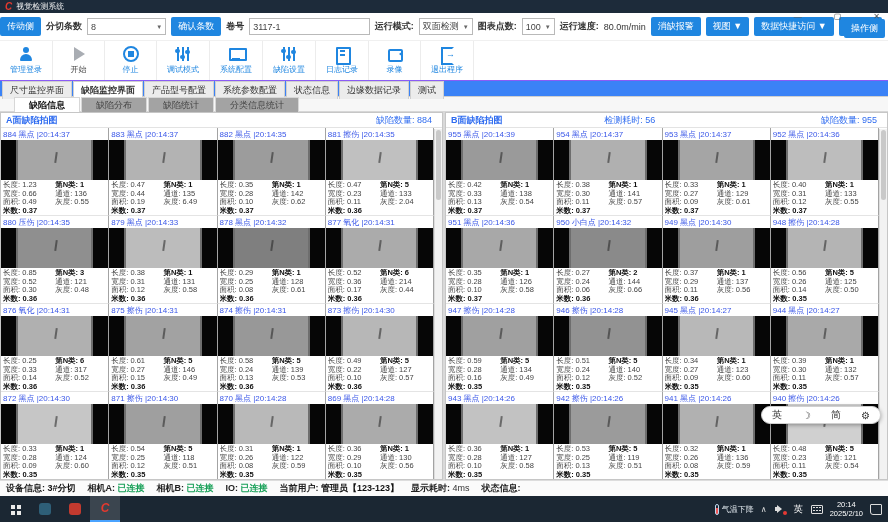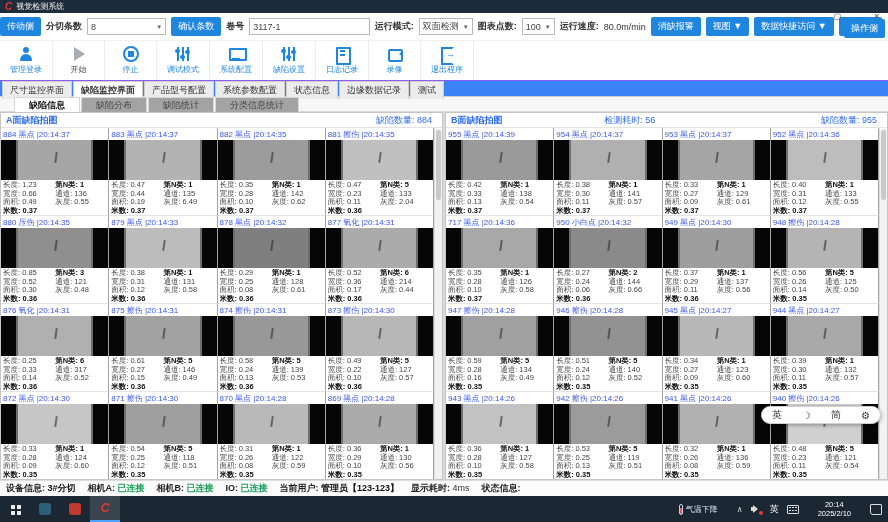--- a/index.html
+++ b/index.html
@@ -71,21 +71,21 @@
   .statusbar .plain{font-weight:normal;color:#333}
   .statusbar .boldv{font-weight:bold;color:#111}
   
   .taskbar{height:26px;background:#1b2733;display:flex;align-items:center;color:#e8e8e8}
   .tb-left{display:flex;height:100%}
   .tb-btn{width:30px;height:100%;display:flex;align-items:center;justify-content:center;cursor:pointer}
   .tb-btn.activeapp{background:rgba(255,255,255,.14);border-bottom:2px solid #4aa3ff}
   .winlogo{width:4px;height:4px;background:#eaeaea;box-shadow:6px 0 #eaeaea,0 6px #eaeaea,6px 6px #eaeaea;margin:-5px 0 0 -5px}
   .appdot{width:12px;height:12px;border-radius:3px}
   .applogo{color:#e5392e;font-weight:bold;font-size:12px;font-style:italic}
-  .tb-right{margin-left:auto;display:flex;align-items:center;gap:19px;padding-right:6px;height:100%}
+  .tb-right{margin-left:auto;display:flex;align-items:center;gap:7px;padding-right:6px;height:100%}
   .weather{display:flex;align-items:center;gap:3px;font-size:8px;color:#dfe6ec;cursor:pointer}
   .thermo{width:4px;height:11px;border:1px solid #bfd4ea;border-radius:2px;position:relative;background:linear-gradient(#1b2733 35%,#e55 35%)}
   .tray{display:flex;align-items:center;gap:8px;font-size:9px}
   .tray .tri-up{font-size:8px;color:#ddd;cursor:pointer}
   .spk{position:relative;width:11px;height:10px;cursor:pointer}
   .spk::before{content:"";position:absolute;left:0;top:3px;width:3px;height:4px;background:#ddd}
   .spk::after{content:"";position:absolute;left:2px;top:1px;border-right:5px solid #ddd;border-top:4px solid transparent;border-bottom:4px solid transparent;transform:scaleX(-1)}
   .spk .dotred{position:absolute;right:-1px;bottom:-1px;width:4px;height:4px;border-radius:50%;background:#e53935}
   .langchip{font-size:9px;color:#fff;cursor:pointer}
   .kbd{width:12px;height:9px;border:1px solid #ddd;border-radius:1px;position:relative;cursor:pointer}
@@ -586,21 +586,21 @@
               <div class="strong">米数: 0.37</div>
             </div>
             <div class="dcol">
               <div class="strong">第N类: 1</div>
               <div>通道: 133</div>
               <div>灰度: 0.55</div>
             </div>
           </div>
         </div>
         <div class="cell">
-          <div class="cell-h">717 黑点 |20:14:36</div>
+          <div class="cell-h">951 黑点 |20:14:36</div>
           <div class="thumb" style="background: linear-gradient(90deg, rgb(6, 6, 6) 0px, rgb(6, 6, 6) 14%, rgb(110, 110, 110) 14%, rgb(110, 110, 110) 16%, rgb(168, 168, 168) 16%, rgb(168, 168, 168) 84%, rgb(110, 110, 110) 84%, rgb(110, 110, 110) 86%, rgb(6, 6, 6) 86%, rgb(6, 6, 6) 100%);">
             <div class="mark"></div>
           </div>
           <div class="det">
             <div class="dcol">
               <div>长度: 0.35</div>
               <div>宽度: 0.28</div>
               <div>面积: 0.10</div>
               <div class="strong">米数: 0.37</div>
             </div>

